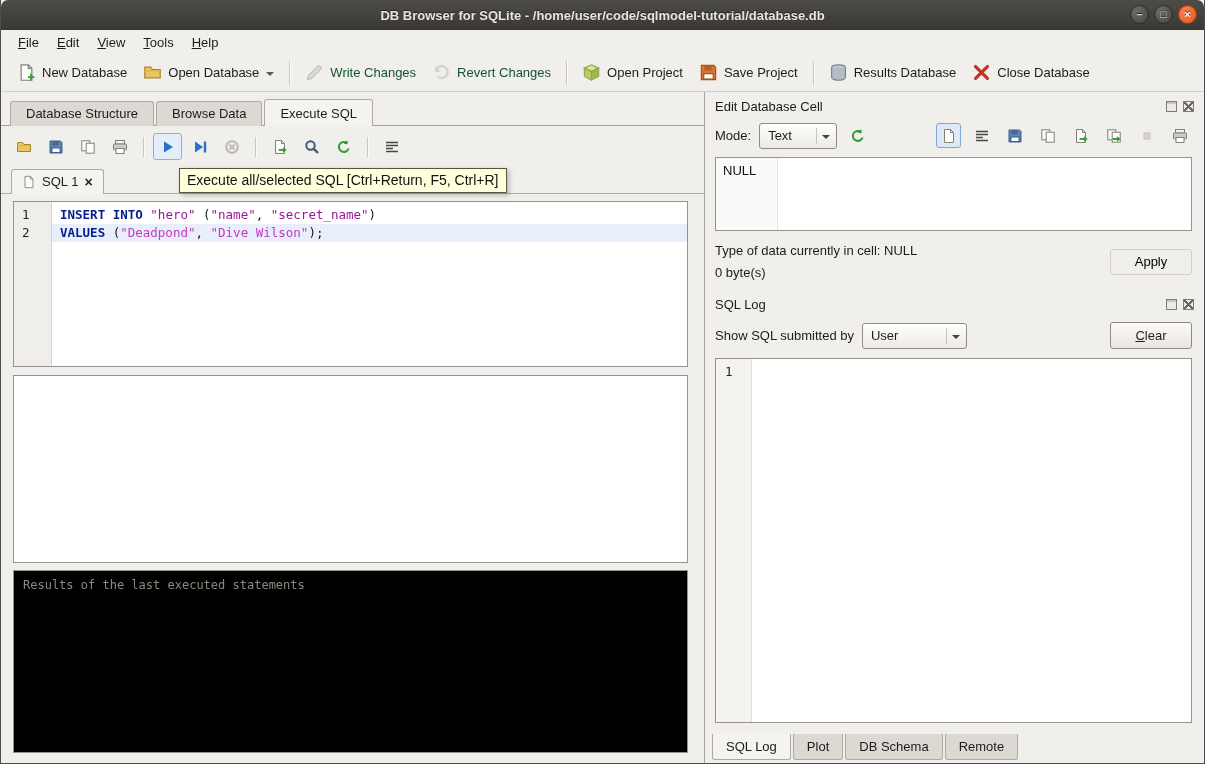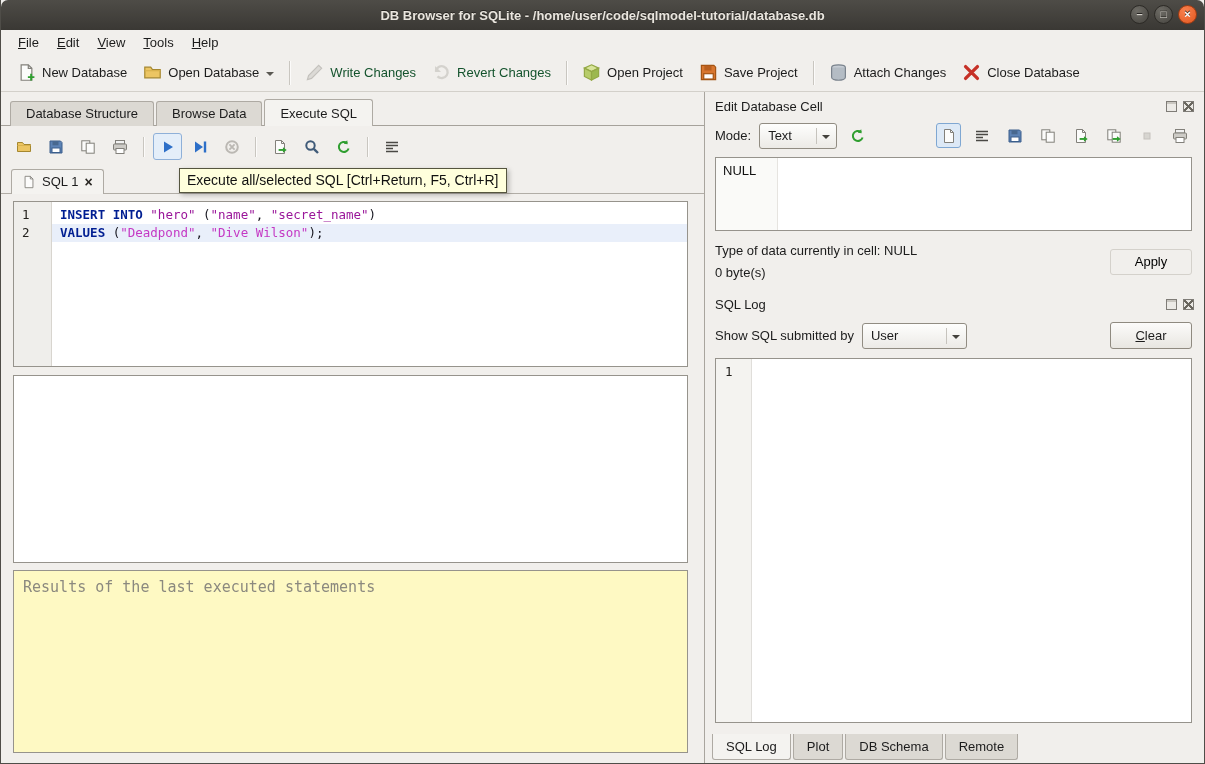--- a/index.html
+++ b/index.html
@@ -61,22 +61,22 @@
   .gut-ln { height:18px; line-height:18px; padding-left:8px; color:#23211d; }
   .code { flex:1; padding-top:4px; }
   .code-ln { height:18px; line-height:18px; padding-left:8px; white-space:pre; }
   .code-ln.active { background:#e9effa; }
   .tk-kw { color:#001e92; font-weight:bold; }
   .tk-id { color:#9a169a; }
   .tk-str { color:#c438c4; }
   .tk-pl { color:#16161f; }
 
   .grid-panel { margin:8px 16px 0 12px; height:188px; border:1px solid #96938c; background:#fff; }
-  .results-panel { margin:7px 16px 10px 12px; flex:1; min-height:0; border:1px solid #96938c; background:#fef9c3;
-    font-family:"DejaVu Sans Mono",monospace; font-size:15px; color:#8b897f; padding:7px 9px; }
+  .results-panel { margin:7px 16px 10px 12px; flex:1; min-height:0; border:1px solid #96938c; background:#000000;
+    font-family:"DejaVu Sans Mono",monospace; font-size:12px; color:#8b897f; padding:7px 9px; }
 
   .tooltip { position:absolute; left:178px; top:76px; background:#ffffdc; border:1px solid #55553f;
     padding:3px 7px 4px; font-size:14px; color:#111; z-index:20; box-shadow:2px 2px 5px rgba(0,0,0,.25); white-space:nowrap; }
 
   
   .dock-head { display:flex; align-items:center; padding:7px 10px 3px 10px; }
   .dock-icons { margin-left:auto; display:flex; gap:6px; align-items:center; }
   .mini-float { width:11px; height:11px; border:1px solid #7f7c77; background:#eceae6; box-shadow:inset 0 2px 0 #c9c6c0; }
   .mini-close { width:11px; height:11px; border:1px solid #7f7c77; background:
       linear-gradient(45deg, transparent 42%, #6a675f 42% 58%, transparent 58%),
@@ -264,21 +264,21 @@
       <svg class="ic20" viewBox="0 0 16 16">
           <use href="#sy-floppy"></use>
         </svg>
       <span class="lbl">Save Project</span>
     </div>
     <div class="tsep"></div>
     <div class="tbtn">
       <svg class="ic20" viewBox="0 0 16 16">
           <use href="#sy-db"></use>
         </svg>
-      <span class="lbl">Attach Changes</span>
+      <span class="lbl">Results Database</span>
     </div>
     <div class="tbtn">
       <svg class="ic20" viewBox="0 0 16 16">
           <use href="#sy-xred"></use>
         </svg>
       <span class="lbl">Close Database</span>
     </div>
   </div>
 
   <div class="appbody">

